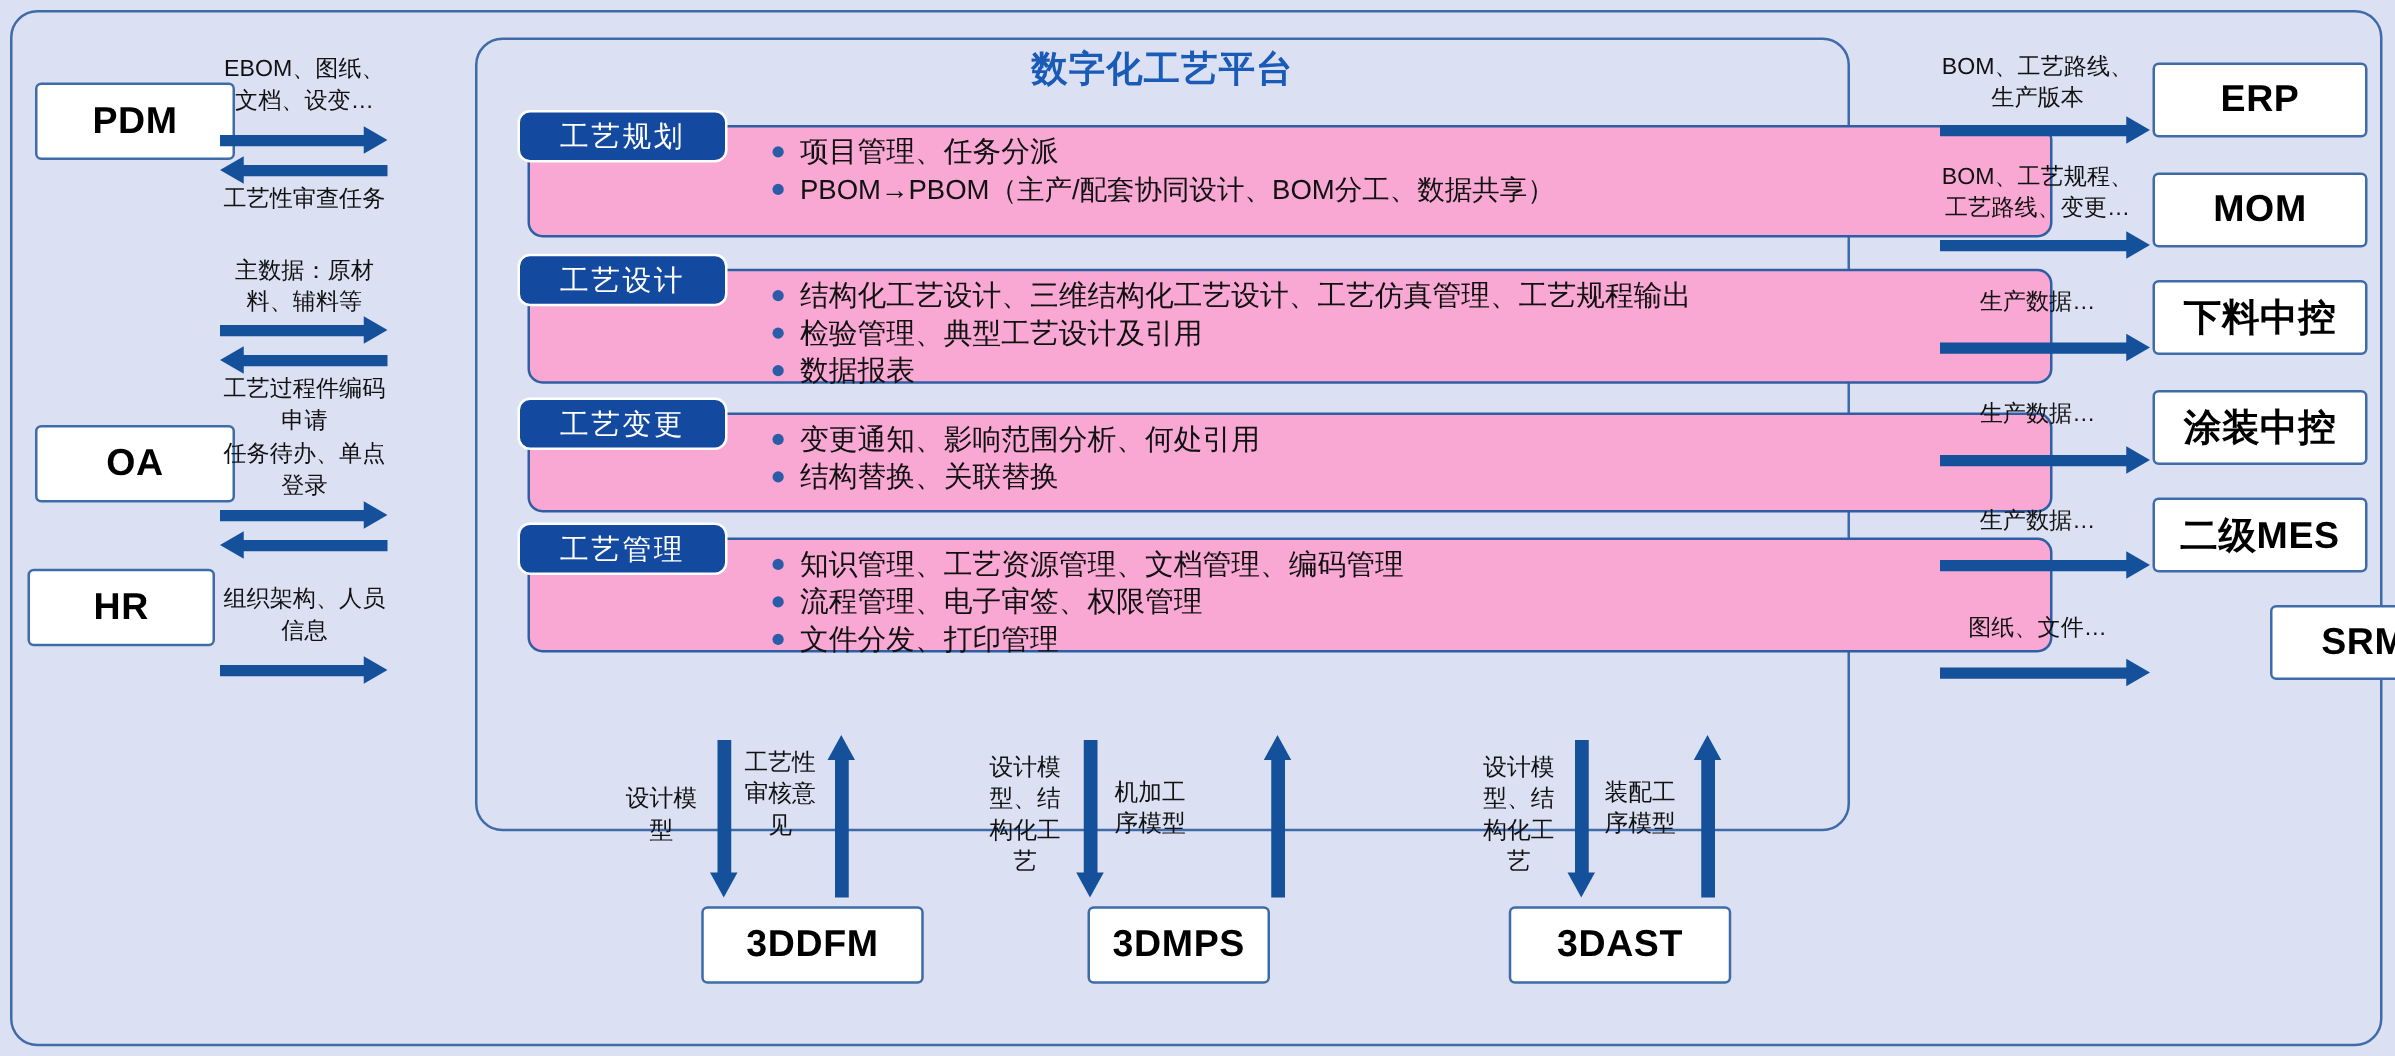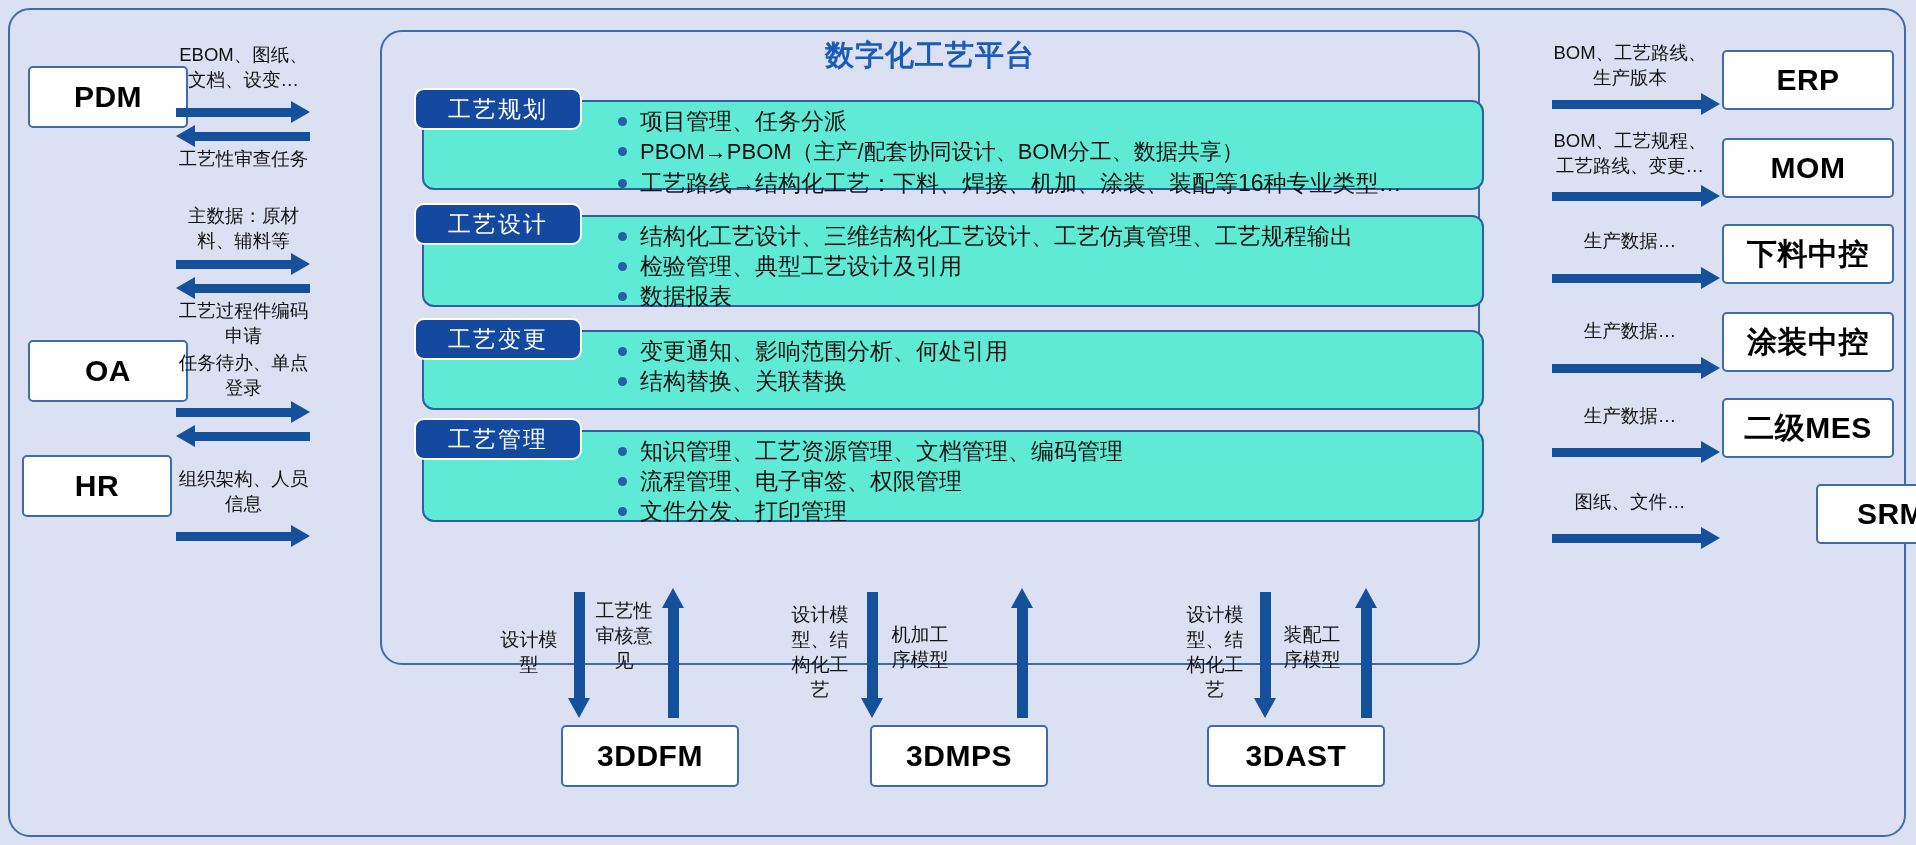--- a/index.html
+++ b/index.html
@@ -47,25 +47,25 @@
   .platform-title{
     position:absolute;left:0;top:40px;width:100%;
     text-align:center;
     font-size:29px;font-weight:bold;color:#1a5bb8;
     letter-spacing:1px;
   }
 
   
   .module{
     position:absolute;
-    left:422px;width:1062px;
+    left:422px;width:1220px;
     border:2px solid #2f5fa3;
     border-radius:12px;
     box-sizing:border-box;
-    background:#5eead4;
+    background:#f9a8d4;
   }
   .module-tag{
     position:absolute;
     left:-10px;top:-14px;
     width:168px;height:42px;
     background:#13499f;
     border:2px solid #ffffff;
     border-radius:10px;
     color:#ffffff;
     font-size:23px;
@@ -199,21 +199,20 @@
   </div>
 
   <div class="platform"></div>
   <div class="platform-title" style="left:380px;top:36px;width:1100px;">数字化工艺平台</div>
 
   <div class="module" style="top:100px;height:90px;">
     <div class="module-tag">工艺规划</div>
     <ul class="bullets">
       <li>项目管理、任务分派</li>
       <li class="big">PBOM→PBOM（主产/配套协同设计、BOM分工、数据共享）</li>
-      <li>工艺路线→结构化工艺：下料、焊接、机加、涂装、装配等16种专业类型…</li>
     </ul>
   </div>
 
   <div class="module" style="top:215px;height:92px;">
     <div class="module-tag">工艺设计</div>
     <ul class="bullets">
       <li>结构化工艺设计、三维结构化工艺设计、工艺仿真管理、工艺规程输出</li>
       <li>检验管理、典型工艺设计及引用</li>
       <li>数据报表</li>
     </ul>
@@ -307,21 +306,21 @@
   <div class="arrow-v" style="left:864px;top:592px;height:128px;">
     <div class="shaft" style="top:0;height:108px;"></div>
     <div class="headD" style="top:106px;"></div>
   </div>
   <div class="vlab" style="left:784px;top:602px;width:72px;">设计模型、结构化工艺</div>
   <div class="arrow-v" style="left:1014px;top:588px;height:132px;">
     <div class="headU" style="top:0;"></div>
     <div class="shaft" style="top:18px;height:112px;"></div>
   </div>
   <div class="vlab" style="left:884px;top:622px;width:72px;">机加工序模型</div>
-  <div class="sysbox" style="left:870px;top:725px;width:178px;height:62px;">
+  <div class="sysbox" style="left:870px;top:725px;width:146px;height:62px;">
     <span class="lbl">3DMPS</span>
   </div>
 
   <div class="arrow-v" style="left:1257px;top:592px;height:128px;">
     <div class="shaft" style="top:0;height:108px;"></div>
     <div class="headD" style="top:106px;"></div>
   </div>
   <div class="vlab" style="left:1179px;top:602px;width:72px;">设计模型、结构化工艺</div>
   <div class="arrow-v" style="left:1358px;top:588px;height:132px;">
     <div class="headU" style="top:0;"></div>

